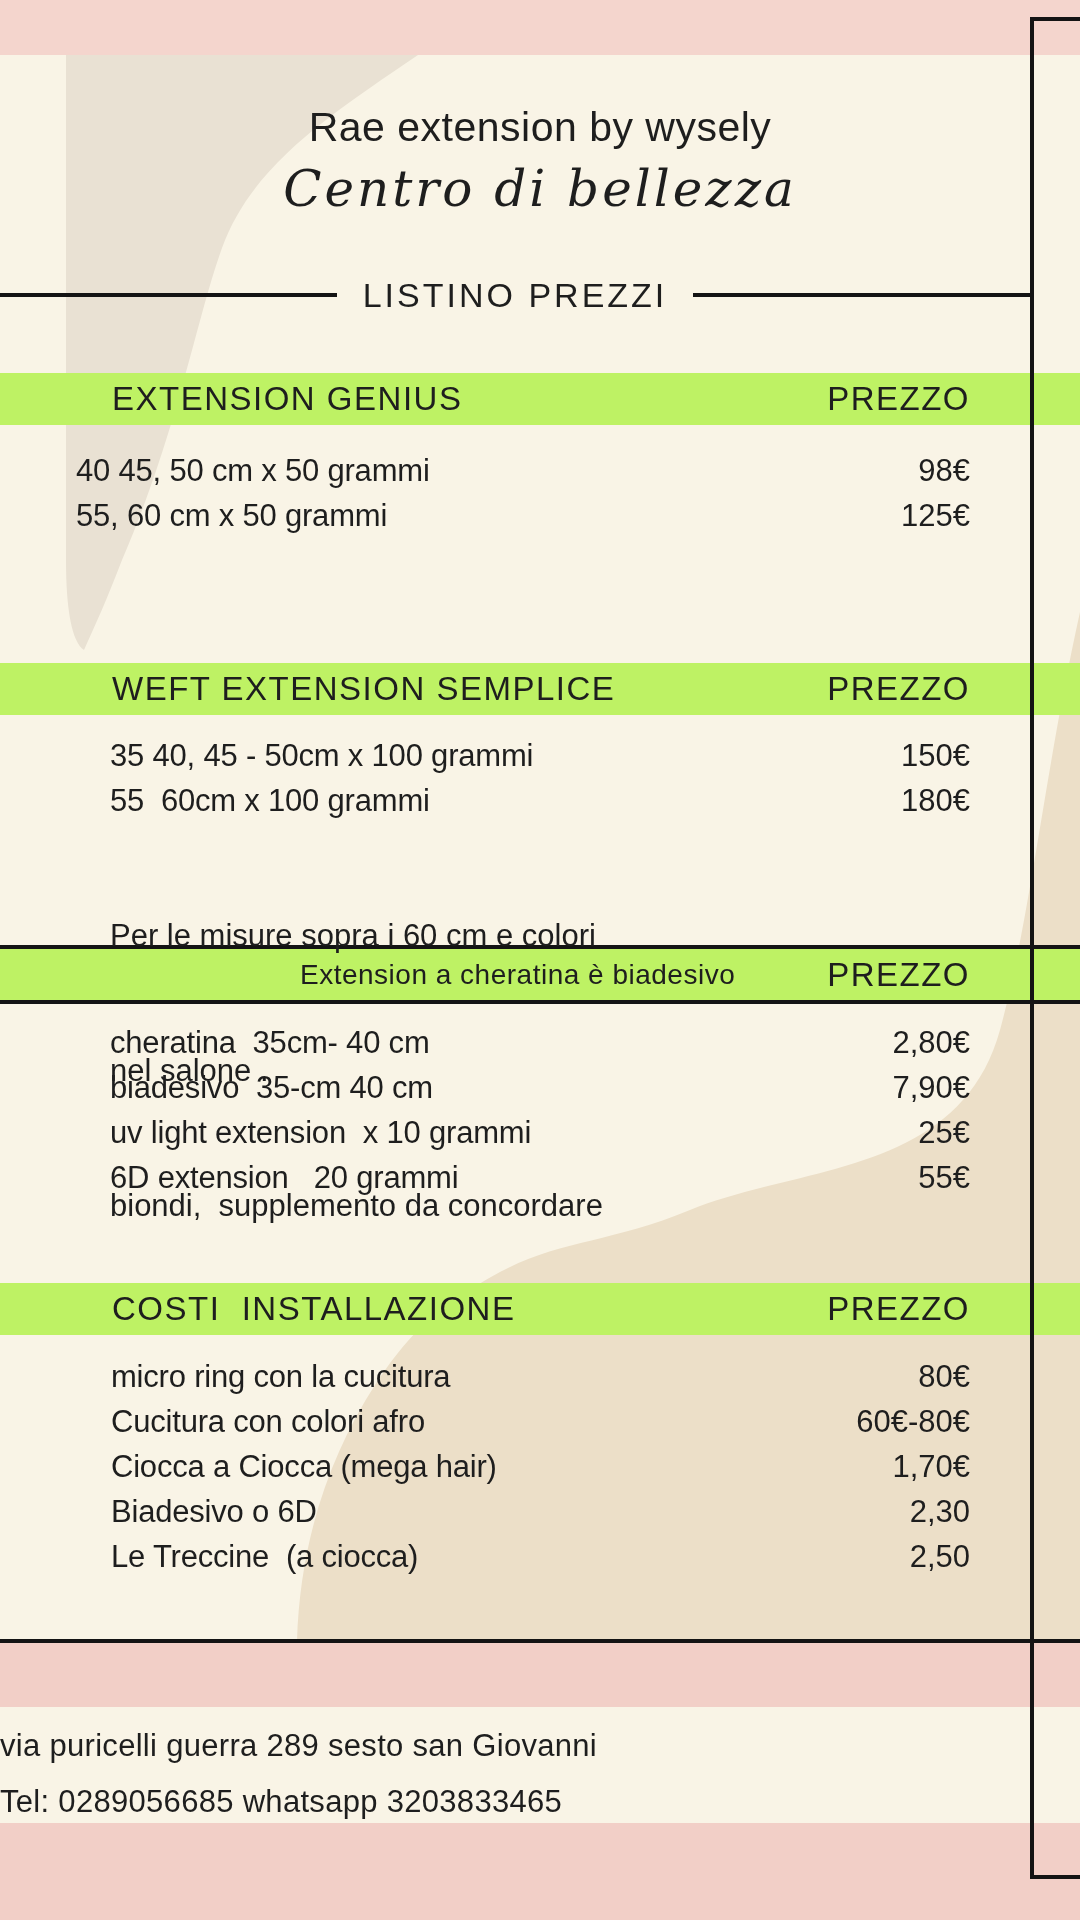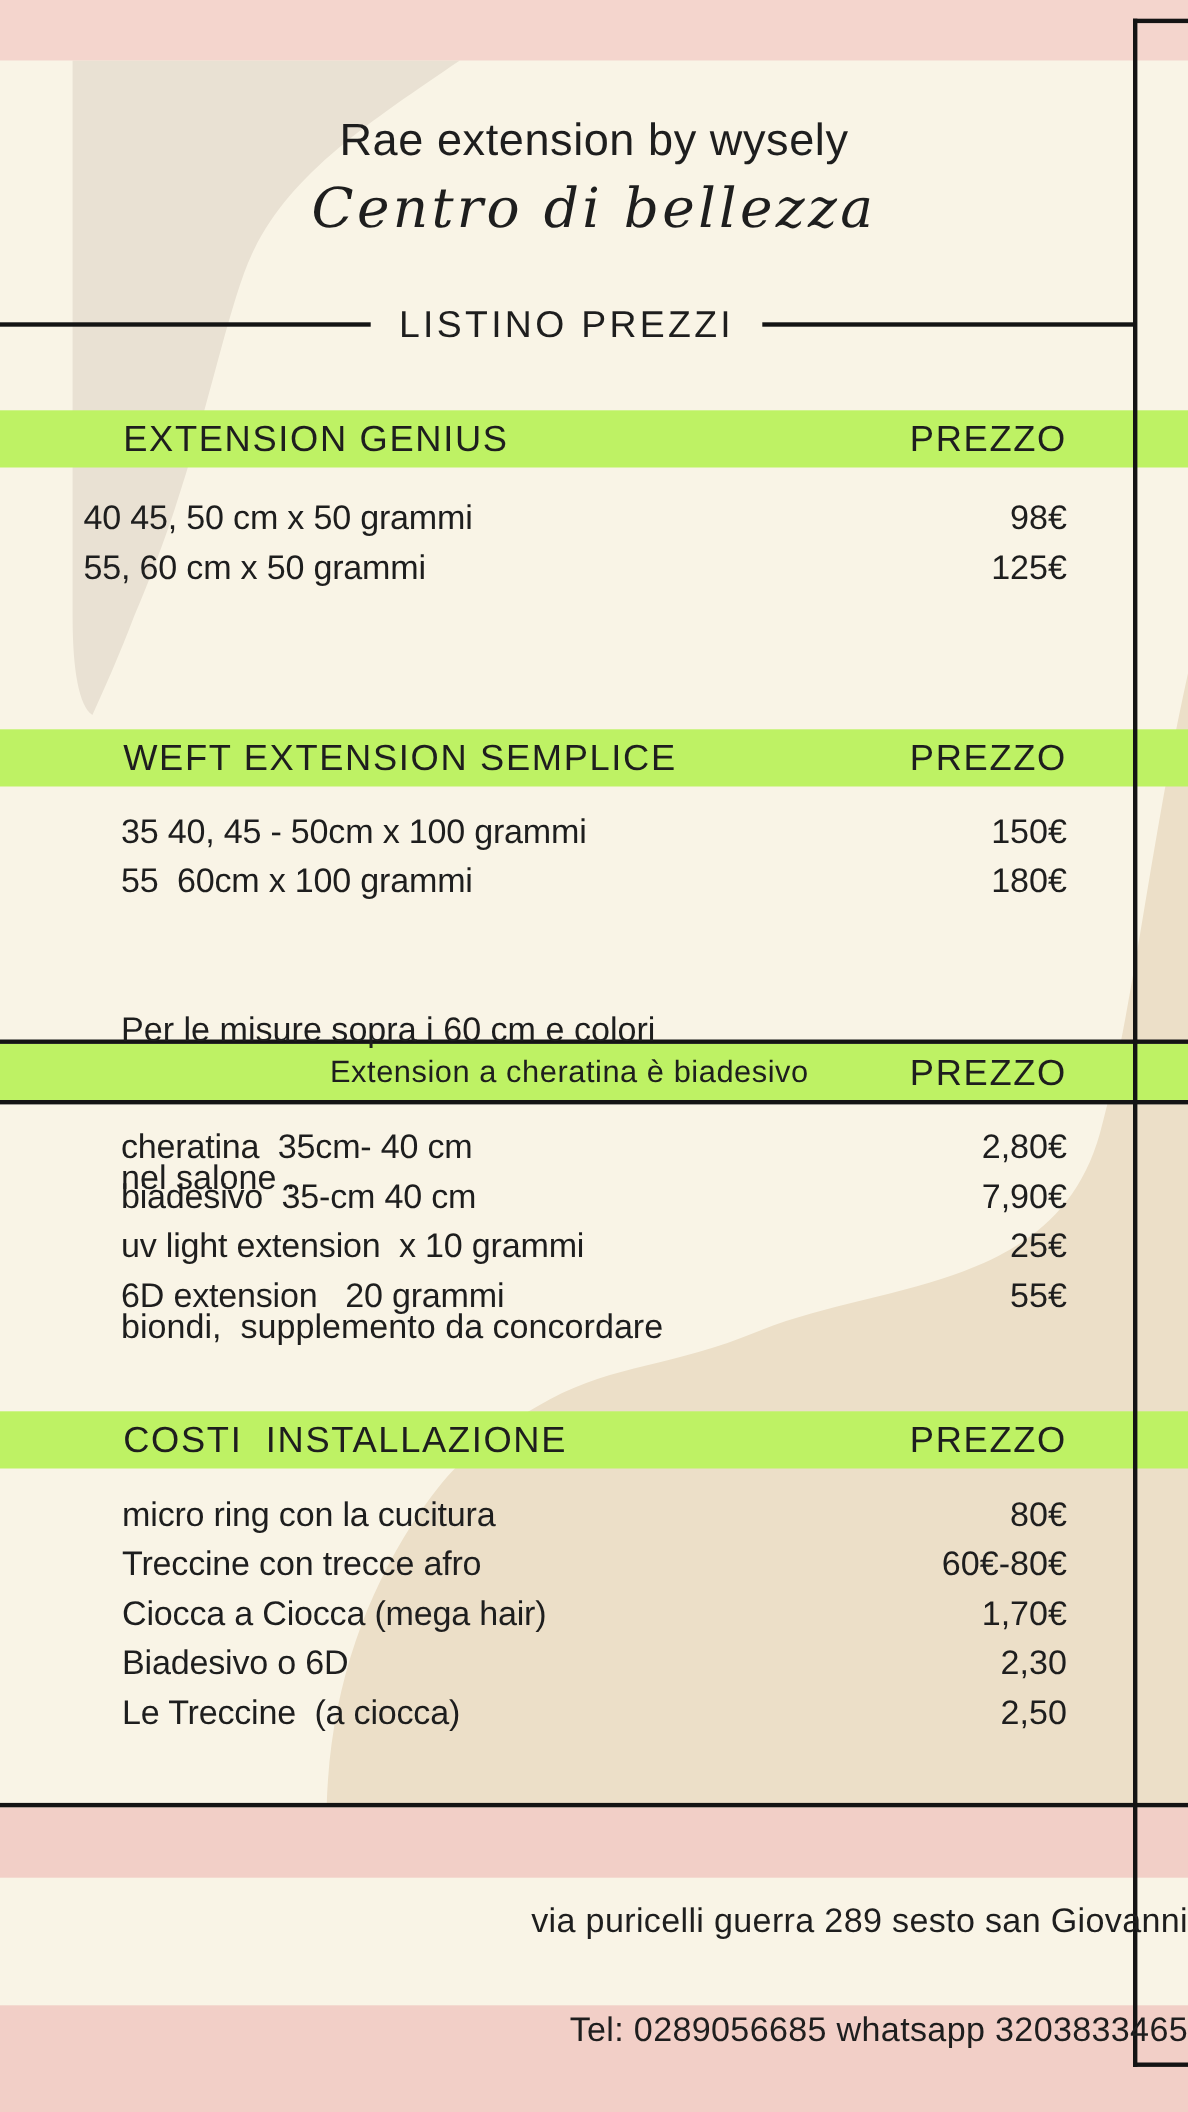--- a/index.html
+++ b/index.html
@@ -46,21 +46,21 @@
   .rows{position:absolute;right:110px;z-index:4;}
   .row{display:flex;justify-content:space-between;align-items:center;height:45px;}
   .row .item{font-size:31px;letter-spacing:-.2px;white-space:pre;}
   .row .price{font-size:31px;text-align:right;white-space:pre;margin-left:20px;}
   .note{position:absolute;z-index:4;font-size:31px;line-height:45px;white-space:pre;}
   .note span{display:block;}
   
   .band-small-title{font-size:28px;letter-spacing:.5px;}
   
   .footer-text{
-    position:absolute;left:0;width:1080px;text-align:right;z-index:4;
+    position:absolute;left:0;width:1080px;text-align:left;z-index:4;
     font-size:31px;letter-spacing:.3px;
   }
 </style>
 </head>
 <body>
 
 <div id="canvas">
 
   <svg id="blob-svg" width="1080" height="1920" viewBox="0 0 1080 1920">
     <path d="M 66 55 L 418 55 C 330 115 252 165 222 248 C 196 320 178 430 122 560
@@ -147,35 +147,35 @@
   <div class="band" style="top:1283px;height:52px;">
     <span class="band-title">COSTI  INSTALLAZIONE</span>
     <span class="band-price">PREZZO</span>
   </div>
   <div class="rows" style="top:1354px;left:111px;">
     <div class="row">
       <span class="item">micro ring con la cucitura</span>
       <span class="price">80€</span>
     </div>
     <div class="row">
-      <span class="item">Treccine con trecce afro</span>
+      <span class="item">Cucitura con colori afro</span>
       <span class="price">60€-80€</span>
     </div>
     <div class="row">
       <span class="item">Ciocca a Ciocca (mega hair)</span>
       <span class="price">1,70€</span>
     </div>
     <div class="row">
       <span class="item">Biadesivo o 6D</span>
       <span class="price">2,30</span>
     </div>
     <div class="row">
       <span class="item">Le Treccine  (a ciocca)</span>
       <span class="price">2,50</span>
     </div>
   </div>
 
   <div class="rule" style="top:1639px;"></div>
   <div class="abs" style="left:0;top:1643px;width:1080px;height:64px;background:#f2cfc7;z-index:1;"></div>
   <div class="footer-text" style="top:1728px;">via puricelli guerra 289 sesto san Giovanni</div>
-  <div class="footer-text" style="top:1827px;">Tel: 0289056685 whatsapp 3203833465</div>
+  <div class="footer-text" style="top:1784px;">Tel: 0289056685 whatsapp 3203833465</div>
 
 </div>
 
 </body></html>

